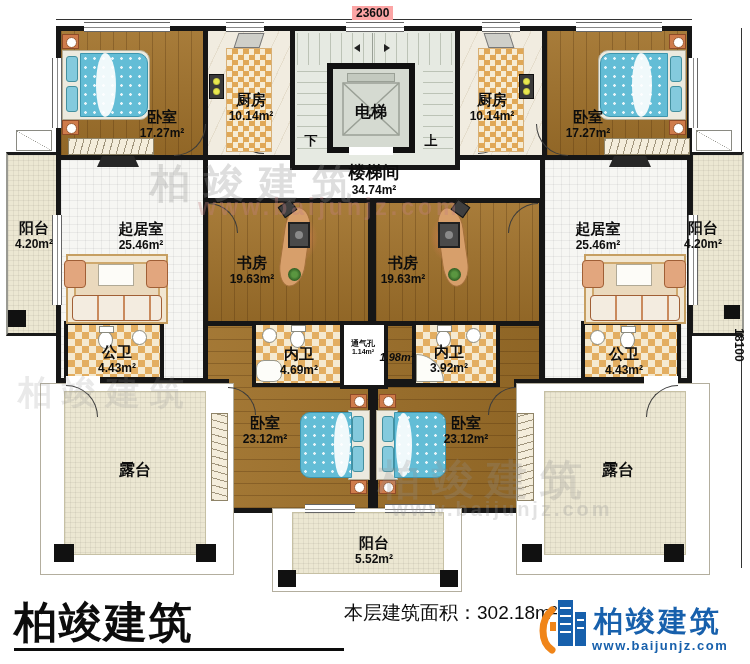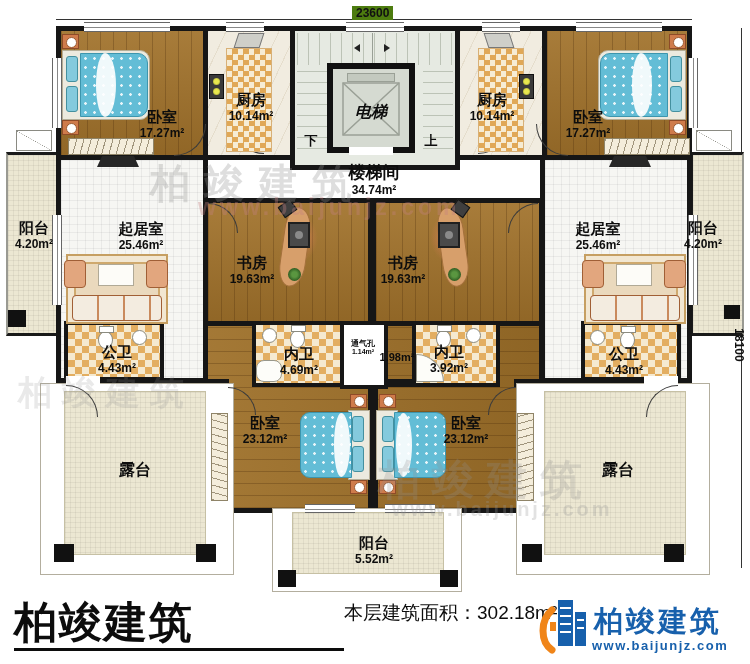--- a/index.html
+++ b/index.html
@@ -84,21 +84,21 @@
   .tri-l{width:0;height:0;border-top:4px solid transparent;border-bottom:4px solid transparent;border-right:6px solid #222;}
   .tri-r{width:0;height:0;border-top:4px solid transparent;border-bottom:4px solid transparent;border-left:6px solid #222;}
   
   .lbl{position:absolute;transform:translate(-50%,-50%);text-align:center;color:#0d0d0d;font-weight:700;
        line-height:1.18;white-space:nowrap;z-index:60;}
   .lbl .nm{display:block;font-size:15px;}
   .lbl .ar{display:block;font-size:12px;}
   .lbl.sm .nm{font-size:8px;} .lbl.sm .ar{font-size:7px;}
   .lbl .single{display:block;font-size:15px;}
   .lbl.mid .single{font-size:13px;}
-  .dim{position:absolute;font-size:12px;font-weight:700;color:#111;background:#4d7c0f;padding:0 4px;z-index:40;}
+  .dim{position:absolute;font-size:12px;font-weight:700;color:#111;background:#fca5a5;padding:0 4px;z-index:40;}
   
   .wm{position:absolute;z-index:50;pointer-events:none;font-weight:700;white-space:nowrap;}
   .wm-cjk1{font-size:40px;letter-spacing:14px;color:rgba(145,145,145,.30);}
   .wm-url1{font-size:23px;letter-spacing:4px;color:rgba(195,130,130,.35);}
   .wm-cjk2{font-size:34px;letter-spacing:10px;color:rgba(145,145,145,.20);}
   .wm-cjk3{font-size:42px;letter-spacing:12px;color:rgba(145,145,145,.25);}
   .wm-url3{font-size:20px;letter-spacing:3px;color:rgba(150,150,150,.28);}
   
   .tb-title{position:absolute;font-size:43px;font-weight:600;color:#0c0c0c;letter-spacing:2px;}
   .tb-scale{position:absolute;font-size:34px;font-weight:400;color:#0c0c0c;}
@@ -289,21 +289,21 @@
   <div class="wm wm-url3" style="left:392px;top:498px;">www.baijunjz.com</div>
 
   <div class="lbl" style="left:162px;top:124px;">
     <span class="nm">卧室</span>
     <span class="ar">17.27m²</span>
   </div>
   <div class="lbl" style="left:251px;top:107px;">
     <span class="nm">厨房</span>
     <span class="ar">10.14m²</span>
   </div>
-  <div class="lbl" style="left:371px;top:112px;font-style:italic;">
+  <div class="lbl" style="left:371px;top:112px;">
     <span class="single" style="font-size:16px;">电梯</span>
   </div>
   <div class="lbl mid" style="left:311px;top:141px;">
     <span class="single">下</span>
   </div>
   <div class="lbl mid" style="left:431px;top:141px;">
     <span class="single">上</span>
   </div>
   <div class="lbl" style="left:374px;top:180px;">
     <span class="nm" style="font-size:17px;">楼梯间</span>
@@ -346,21 +346,21 @@
     <span class="ar">4.43m²</span>
   </div>
   <div class="lbl" style="left:299px;top:361px;">
     <span class="nm">内卫</span>
     <span class="ar">4.69m²</span>
   </div>
   <div class="lbl sm" style="left:363px;top:348px;">
     <span class="nm">通气孔</span>
     <span class="ar">1.14m²</span>
   </div>
-  <div class="lbl" style="left:397px;top:357px;">
+  <div class="lbl" style="left:397px;top:357px;font-style:italic;">
     <span class="single" style="font-size:11px;">1.98m²</span>
   </div>
   <div class="lbl" style="left:449px;top:359px;">
     <span class="nm">内卫</span>
     <span class="ar">3.92m²</span>
   </div>
   <div class="lbl" style="left:624px;top:361px;">
     <span class="nm">公卫</span>
     <span class="ar">4.43m²</span>
   </div>

